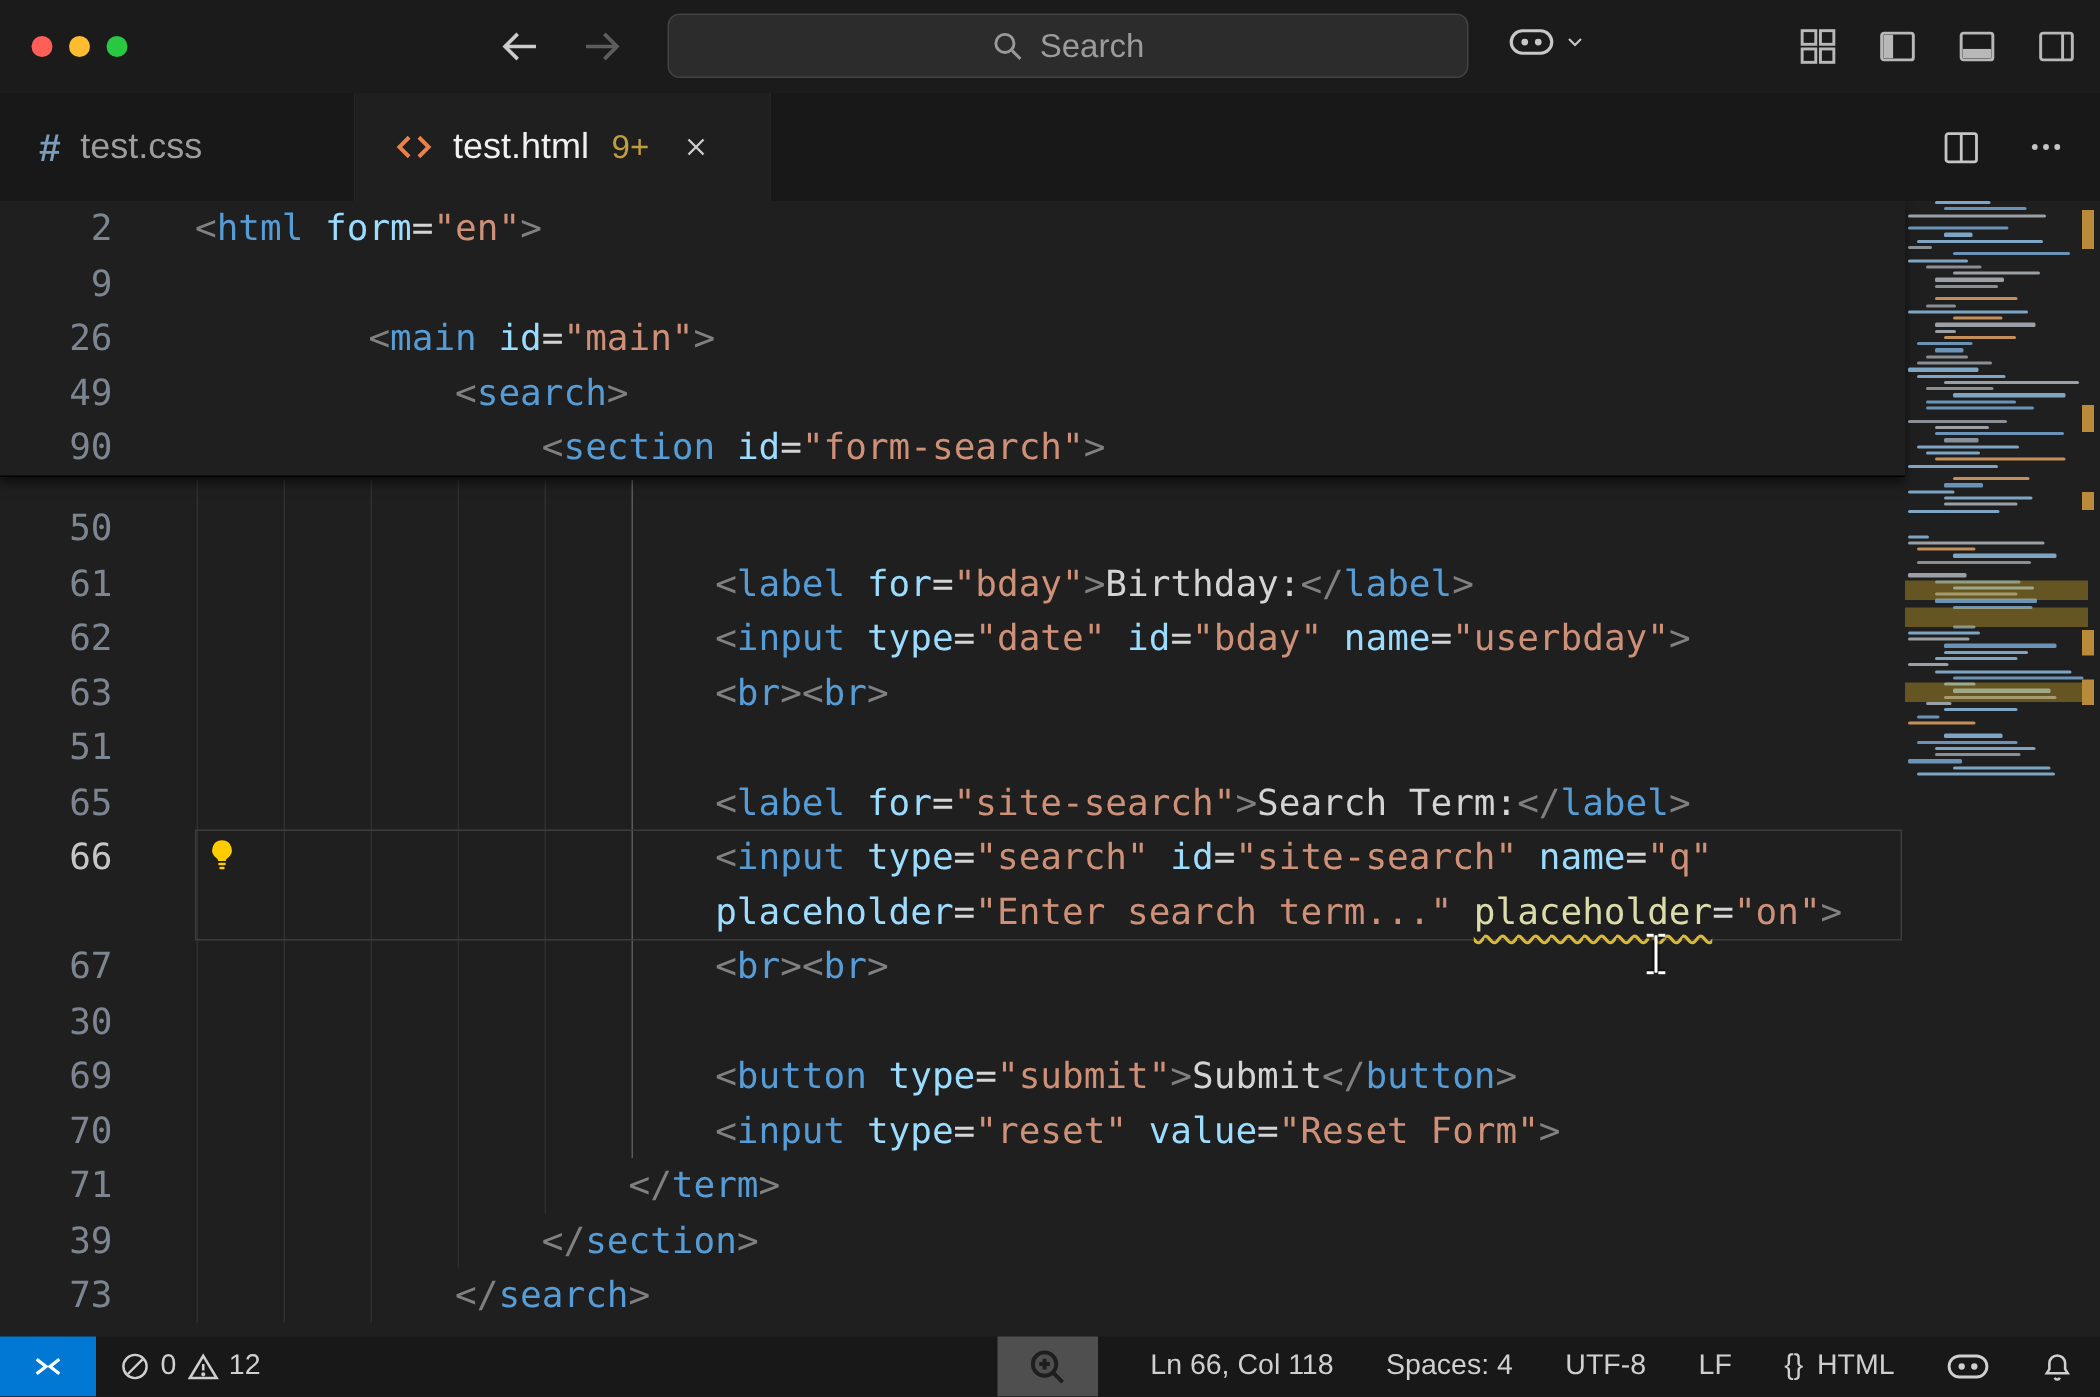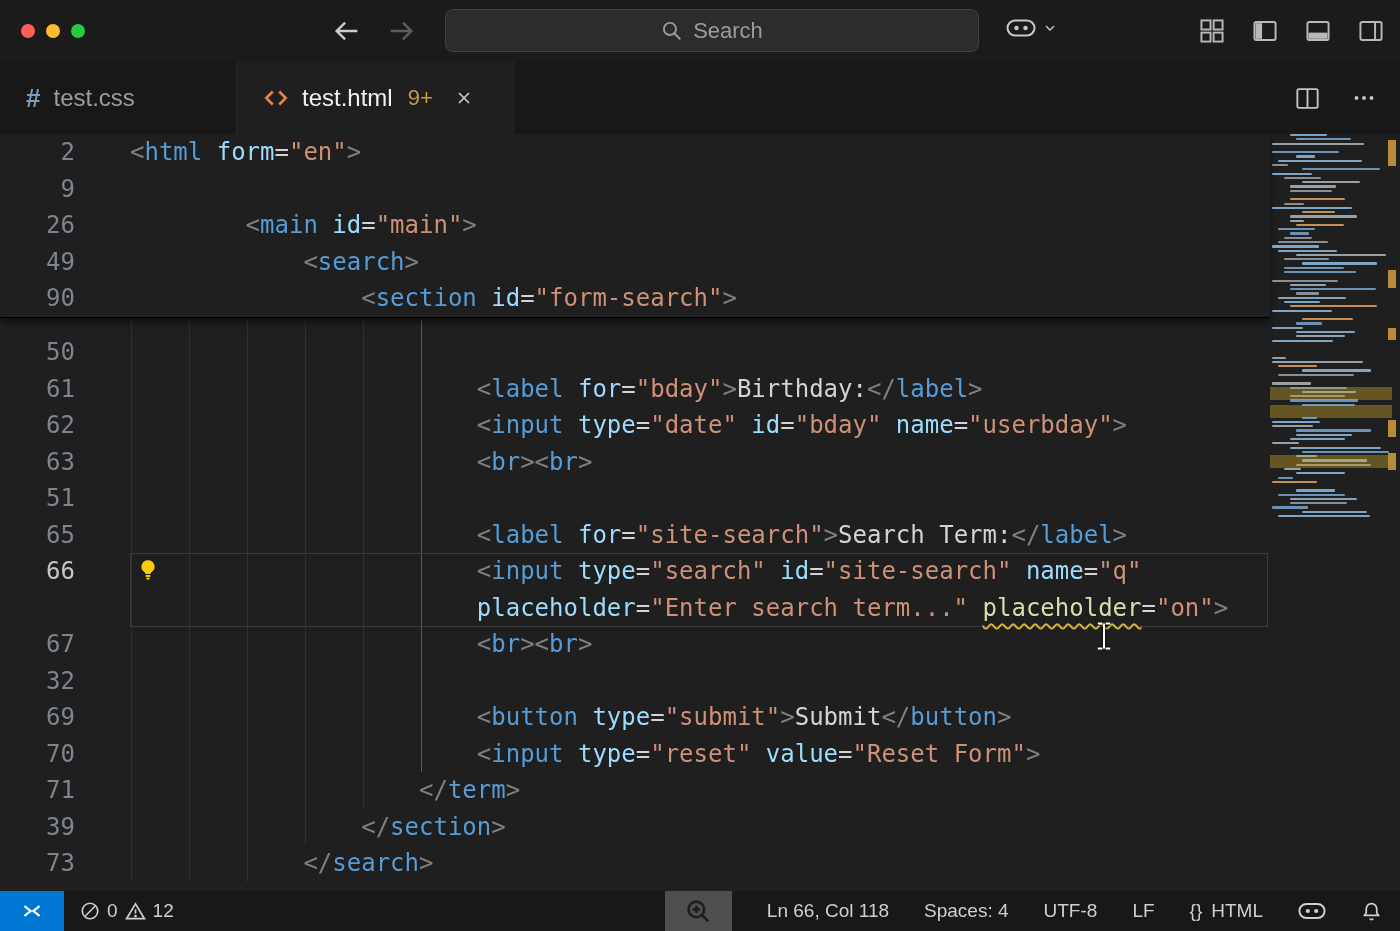--- a/index.html
+++ b/index.html
@@ -185,21 +185,21 @@
   <div id="code-lines" class="code-lines">
       <div class="code-row"><span class="ln">50</span><span class="lt"></span></div>
       <div class="code-row"><span class="ln">61</span><span class="lt"><span class="tk-n">                        </span><span class="tk-p">&lt;</span><span class="tk-t">label</span><span class="tk-x"> </span><span class="tk-a">for</span><span class="tk-o">=</span><span class="tk-s">"bday"</span><span class="tk-p">&gt;</span><span class="tk-x">Birthday:</span><span class="tk-p">&lt;/</span><span class="tk-t">label</span><span class="tk-p">&gt;</span></span></div>
       <div class="code-row"><span class="ln">62</span><span class="lt"><span class="tk-n">                        </span><span class="tk-p">&lt;</span><span class="tk-t">input</span><span class="tk-x"> </span><span class="tk-a">type</span><span class="tk-o">=</span><span class="tk-s">"date"</span><span class="tk-x"> </span><span class="tk-a">id</span><span class="tk-o">=</span><span class="tk-s">"bday"</span><span class="tk-x"> </span><span class="tk-a">name</span><span class="tk-o">=</span><span class="tk-s">"userbday"</span><span class="tk-p">&gt;</span></span></div>
       <div class="code-row"><span class="ln">63</span><span class="lt"><span class="tk-n">                        </span><span class="tk-p">&lt;</span><span class="tk-t">br</span><span class="tk-p">&gt;&lt;</span><span class="tk-t">br</span><span class="tk-p">&gt;</span></span></div>
       <div class="code-row"><span class="ln">51</span><span class="lt"></span></div>
       <div class="code-row"><span class="ln">65</span><span class="lt"><span class="tk-n">                        </span><span class="tk-p">&lt;</span><span class="tk-t">label</span><span class="tk-x"> </span><span class="tk-a">for</span><span class="tk-o">=</span><span class="tk-s">"site-search"</span><span class="tk-p">&gt;</span><span class="tk-x">Search Term:</span><span class="tk-p">&lt;/</span><span class="tk-t">label</span><span class="tk-p">&gt;</span></span></div>
       <div class="code-row cur"><span class="ln">66</span><span class="lt"><span class="tk-n">                        </span><span class="tk-p">&lt;</span><span class="tk-t">input</span><span class="tk-x"> </span><span class="tk-a">type</span><span class="tk-o">=</span><span class="tk-s">"search"</span><span class="tk-x"> </span><span class="tk-a">id</span><span class="tk-o">=</span><span class="tk-s">"site-search"</span><span class="tk-x"> </span><span class="tk-a">name</span><span class="tk-o">=</span><span class="tk-s">"q"</span></span></div>
       <div class="code-row cur"><span class="ln"></span><span class="lt"><span class="tk-n">                        </span><span class="tk-a">placeholder</span><span class="tk-o">=</span><span class="tk-s">"Enter search term..."</span><span class="tk-x"> </span><span class="tk-w">placeholder</span><span class="tk-o">=</span><span class="tk-s">"on"</span><span class="tk-p">&gt;</span></span></div>
       <div class="code-row"><span class="ln">67</span><span class="lt"><span class="tk-n">                        </span><span class="tk-p">&lt;</span><span class="tk-t">br</span><span class="tk-p">&gt;&lt;</span><span class="tk-t">br</span><span class="tk-p">&gt;</span></span></div>
-      <div class="code-row"><span class="ln">32</span><span class="lt"></span></div>
+      <div class="code-row"><span class="ln">30</span><span class="lt"></span></div>
       <div class="code-row"><span class="ln">69</span><span class="lt"><span class="tk-n">                        </span><span class="tk-p">&lt;</span><span class="tk-t">button</span><span class="tk-x"> </span><span class="tk-a">type</span><span class="tk-o">=</span><span class="tk-s">"submit"</span><span class="tk-p">&gt;</span><span class="tk-x">Submit</span><span class="tk-p">&lt;/</span><span class="tk-t">button</span><span class="tk-p">&gt;</span></span></div>
       <div class="code-row"><span class="ln">70</span><span class="lt"><span class="tk-n">                        </span><span class="tk-p">&lt;</span><span class="tk-t">input</span><span class="tk-x"> </span><span class="tk-a">type</span><span class="tk-o">=</span><span class="tk-s">"reset"</span><span class="tk-x"> </span><span class="tk-a">value</span><span class="tk-o">=</span><span class="tk-s">"Reset Form"</span><span class="tk-p">&gt;</span></span></div>
       <div class="code-row"><span class="ln">71</span><span class="lt"><span class="tk-n">                    </span><span class="tk-p">&lt;/</span><span class="tk-t">term</span><span class="tk-p">&gt;</span></span></div>
       <div class="code-row"><span class="ln">39</span><span class="lt"><span class="tk-n">                </span><span class="tk-p">&lt;/</span><span class="tk-t">section</span><span class="tk-p">&gt;</span></span></div>
       <div class="code-row"><span class="ln">73</span><span class="lt"><span class="tk-n">            </span><span class="tk-p">&lt;/</span><span class="tk-t">search</span><span class="tk-p">&gt;</span></span></div>
     </div>
 
   <div class="sticky">
     <div id="sticky-lines">
         <div class="code-row"><span class="ln">2</span><span class="lt"><span class="tk-p">&lt;</span><span class="tk-t">html</span><span class="tk-x"> </span><span class="tk-a">form</span><span class="tk-o">=</span><span class="tk-s">"en"</span><span class="tk-p">&gt;</span></span></div>

